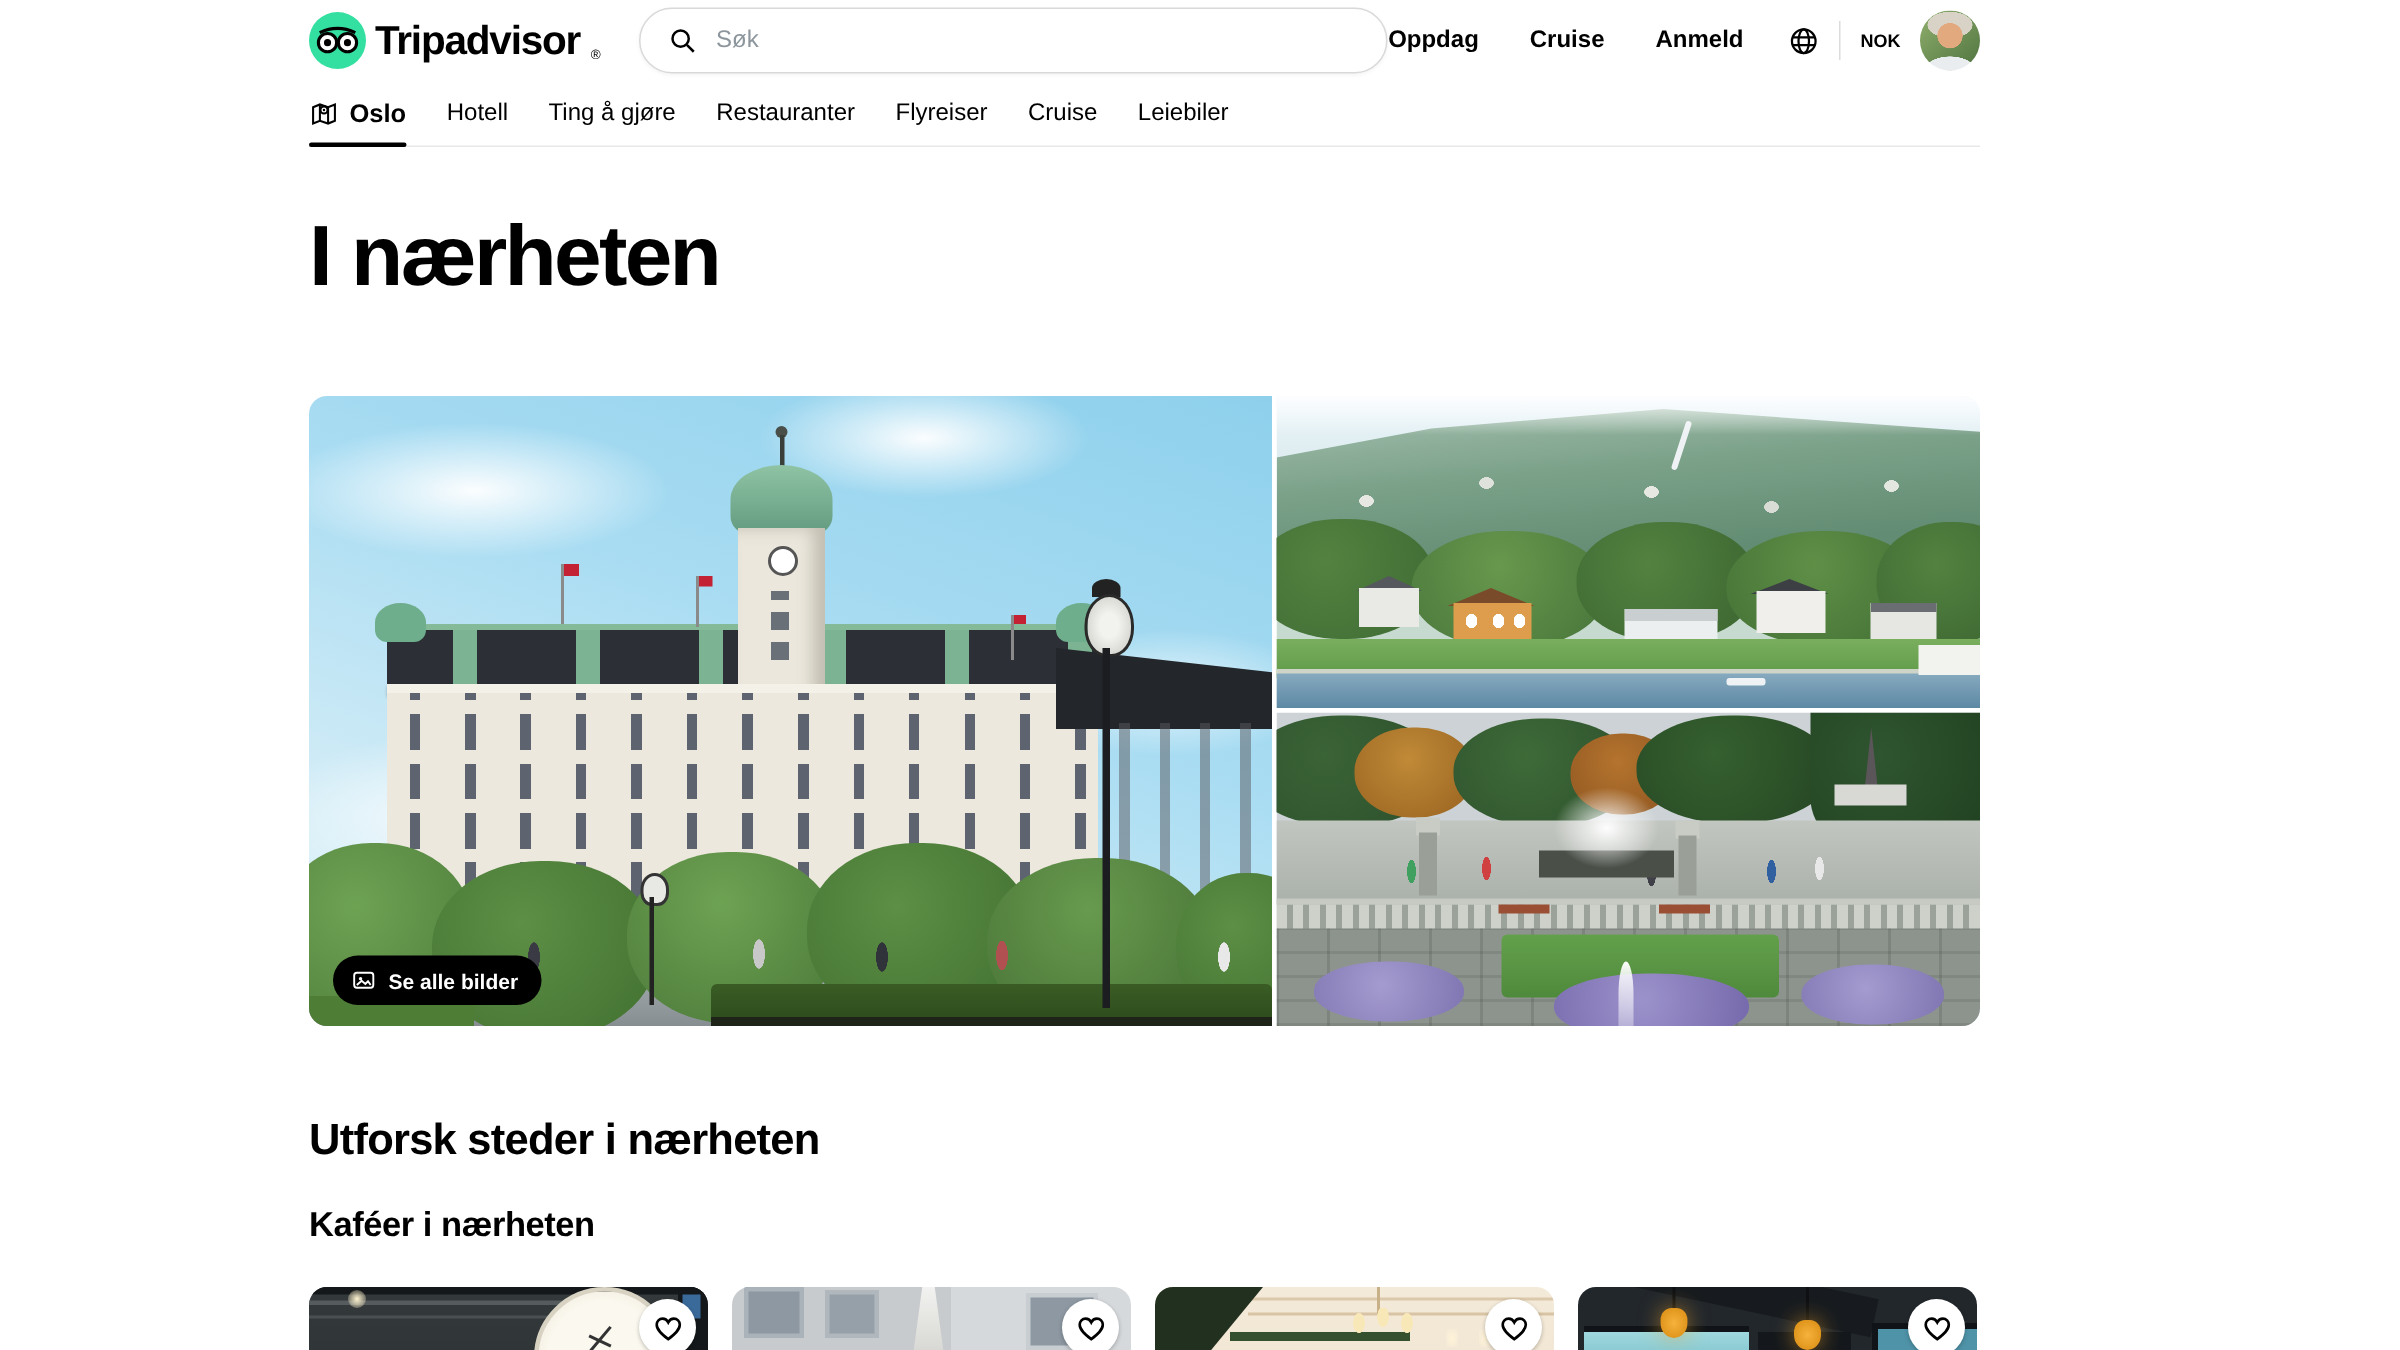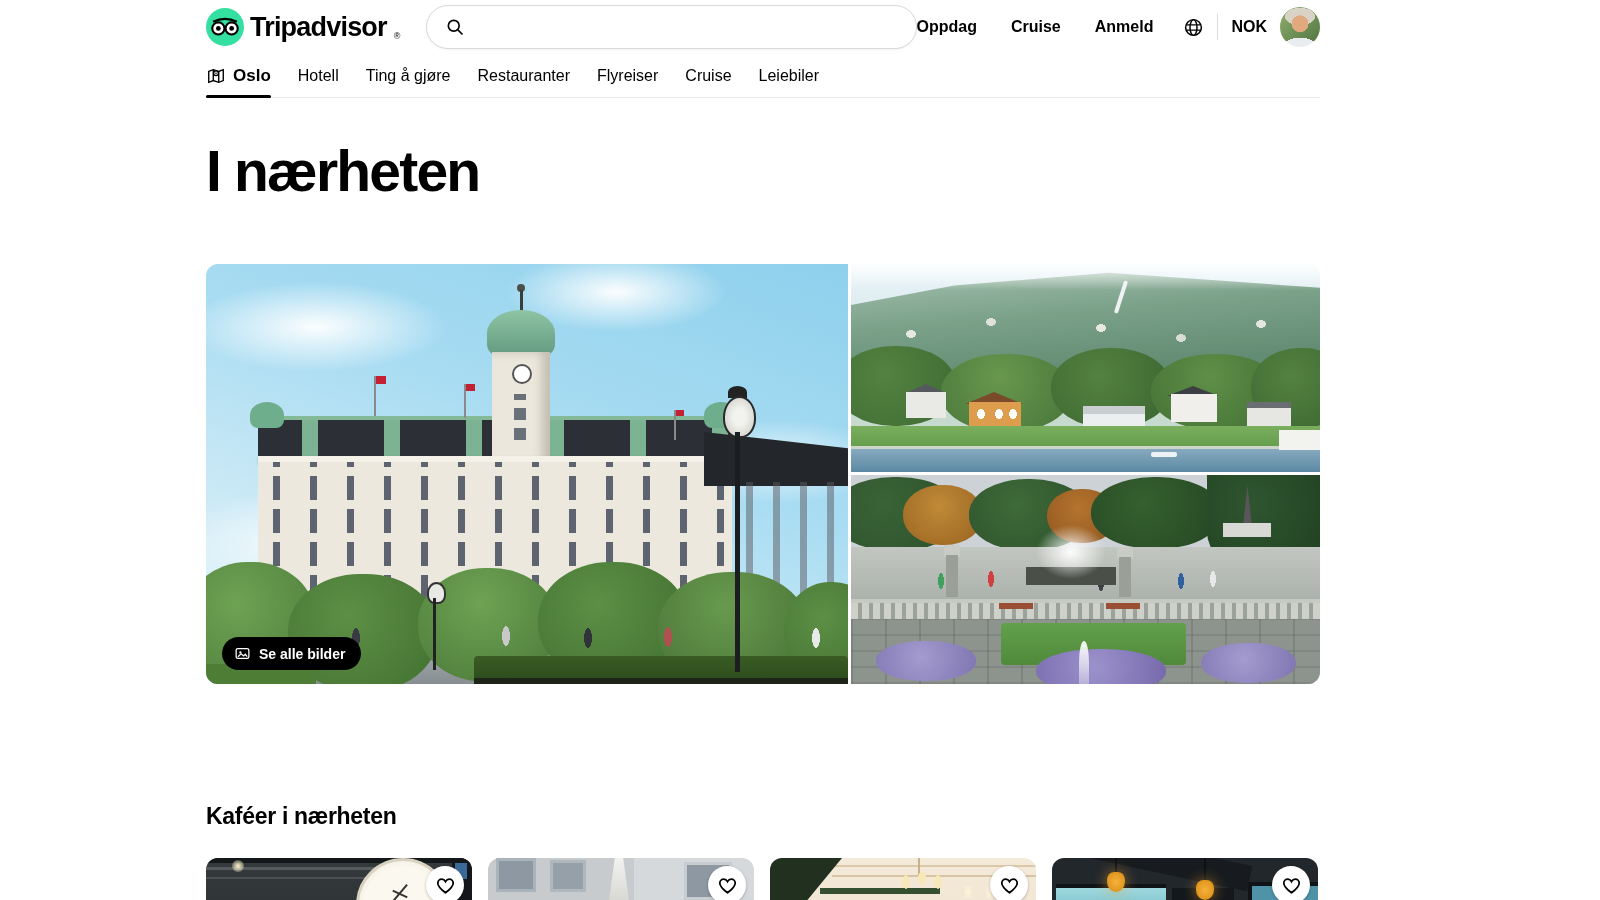--- a/index.html
+++ b/index.html
@@ -17,21 +17,21 @@
   .searchbar{margin-left:26px;width:473px;height:42px;border:1px solid #d9d9d9;border-radius:24px;
              display:flex;align-items:center;padding:0 12px 0 18px;background:#fff;
              box-shadow:0 1px 3px rgba(0,0,0,0.05);}
   .search-ic{width:20px;height:20px;flex:none;margin-right:10px;}
   .searchbar input{border:none;outline:none;flex:1;font-size:16px;font-family:inherit;background:transparent;}
   .searchbar input::placeholder{color:#8d969c;}
   .topnav{margin-left:auto;display:flex;gap:34px;align-items:flex-end;font-weight:700;font-size:16px;}
   .utils{display:flex;align-items:center;margin-left:30px;gap:13px;}
   .globe{width:21px;height:21px;display:block;cursor:pointer;}
   .vdiv{width:1px;height:26px;background:#dcdcdc;}
-  .currency{font-weight:700;font-size:16px;}
+  .currency{font-weight:700;font-size:12px;}
   .avatar{width:40px;height:40px;border-radius:50%;cursor:pointer;flex:none;
     background:
       radial-gradient(circle at 50% 42%, #e2a87e 0 27%, transparent 28%),
       radial-gradient(ellipse 62% 36% at 50% 24%, #d8d3c6 0 60%, transparent 61%),
       radial-gradient(ellipse 72% 42% at 50% 102%, #e9edf0 0 60%, transparent 61%),
       linear-gradient(140deg,#90b06d,#4f7340);}
 
   
   .subnav{position:absolute;top:54px;left:206px;width:1114px;height:43px;display:flex;align-items:center;
           gap:27px;border-bottom:1px solid #e8e8e8;font-size:16px;}
@@ -88,20 +88,21 @@
       <span class="regmark">®</span>
     </a>
 
     <div class="searchbar">
       <span class="search-ic">
         <svg viewBox="0 0 24 24" fill="none" stroke="#000" stroke-width="2">
           <circle cx="10.5" cy="10.5" r="6.5"></circle>
             <path d="M15.5 15.5L21 21"></path>
         </svg>
       </span>
+      <input type="text" placeholder="Søk" style="">
     </div>
 
     <nav class="topnav">
       <a>Oppdag</a>
       <a>Cruise</a>
       <a>Anmeld</a>
     </nav>
 
     <div class="utils">
       <span class="globe">
@@ -260,20 +261,21 @@
 
       <div class="ly" style="left:0;top:144px;width:469px;height:65px;background-color:#8d948e;background-image:repeating-linear-gradient(90deg,rgba(55,60,55,.18) 0 2px,transparent 2px 34px),repeating-linear-gradient(0deg,rgba(55,60,55,.14) 0 2px,transparent 2px 16px);"></div>
       <div class="ly" style="left:150px;top:148px;width:185px;height:42px;background:linear-gradient(#63a04b,#4f8a3c);border-radius:4px;"></div>
       <div class="ly blob" style="left:25px;top:166px;width:100px;height:40px;background:radial-gradient(circle at 45% 40%,#a49bd0,#7e74b0);"></div>
       <div class="ly blob" style="left:185px;top:174px;width:130px;height:44px;background:radial-gradient(circle at 45% 40%,#9c92cb,#7568ab);"></div>
       <div class="ly blob" style="left:350px;top:168px;width:95px;height:40px;background:radial-gradient(circle at 45% 40%,#a49bd0,#7e74b0);"></div>
       <div class="ly" style="left:228px;top:166px;width:10px;height:43px;background:linear-gradient(rgba(255,255,255,.97),rgba(255,255,255,.35));border-radius:50% 50% 0 0;"></div>
     </div>
   </section>
 
+  <h2 class="h2">Utforsk steder i nærheten</h2>
   <h3 class="h3">Kaféer i nærheten</h3>
 
   <div class="cards">
 
     <div class="card">
       <div class="scene" style="background:linear-gradient(180deg,#34393b,#1f2426);">
         <div class="ly" style="left:0;top:0;width:266px;height:5px;background:#14181a;"></div>
         <div class="ly" style="left:0;top:9px;width:170px;height:3px;background:#565c5e;"></div>
         <div class="ly" style="left:0;top:19px;width:210px;height:2px;background:#4a5052;"></div>
         <div class="ly" style="left:26px;top:2px;width:12px;height:12px;border-radius:50%;background:radial-gradient(#fff4cf,rgba(255,244,207,0));"></div>

